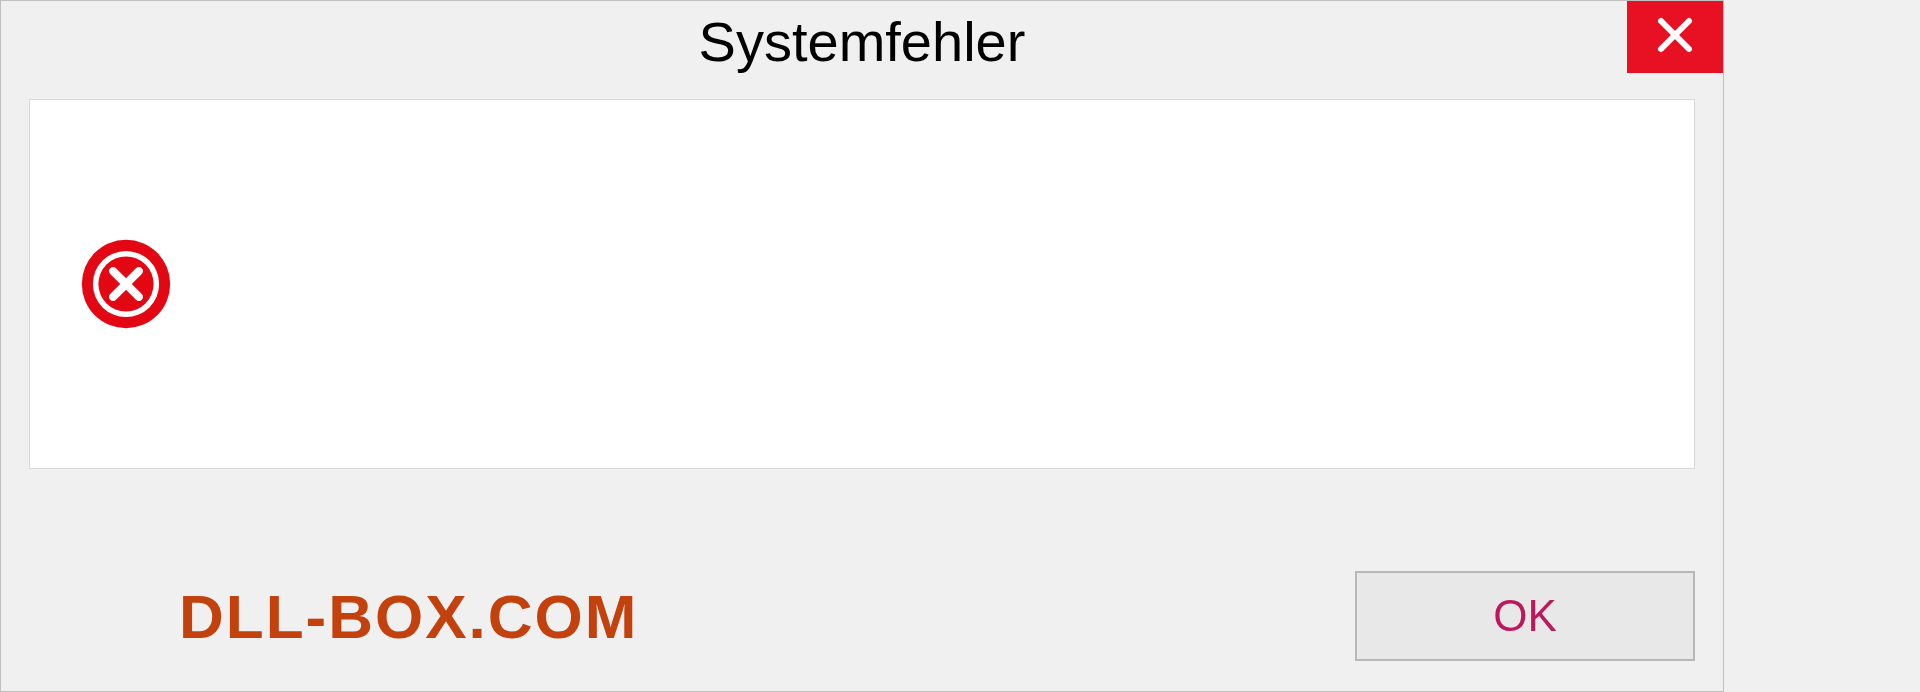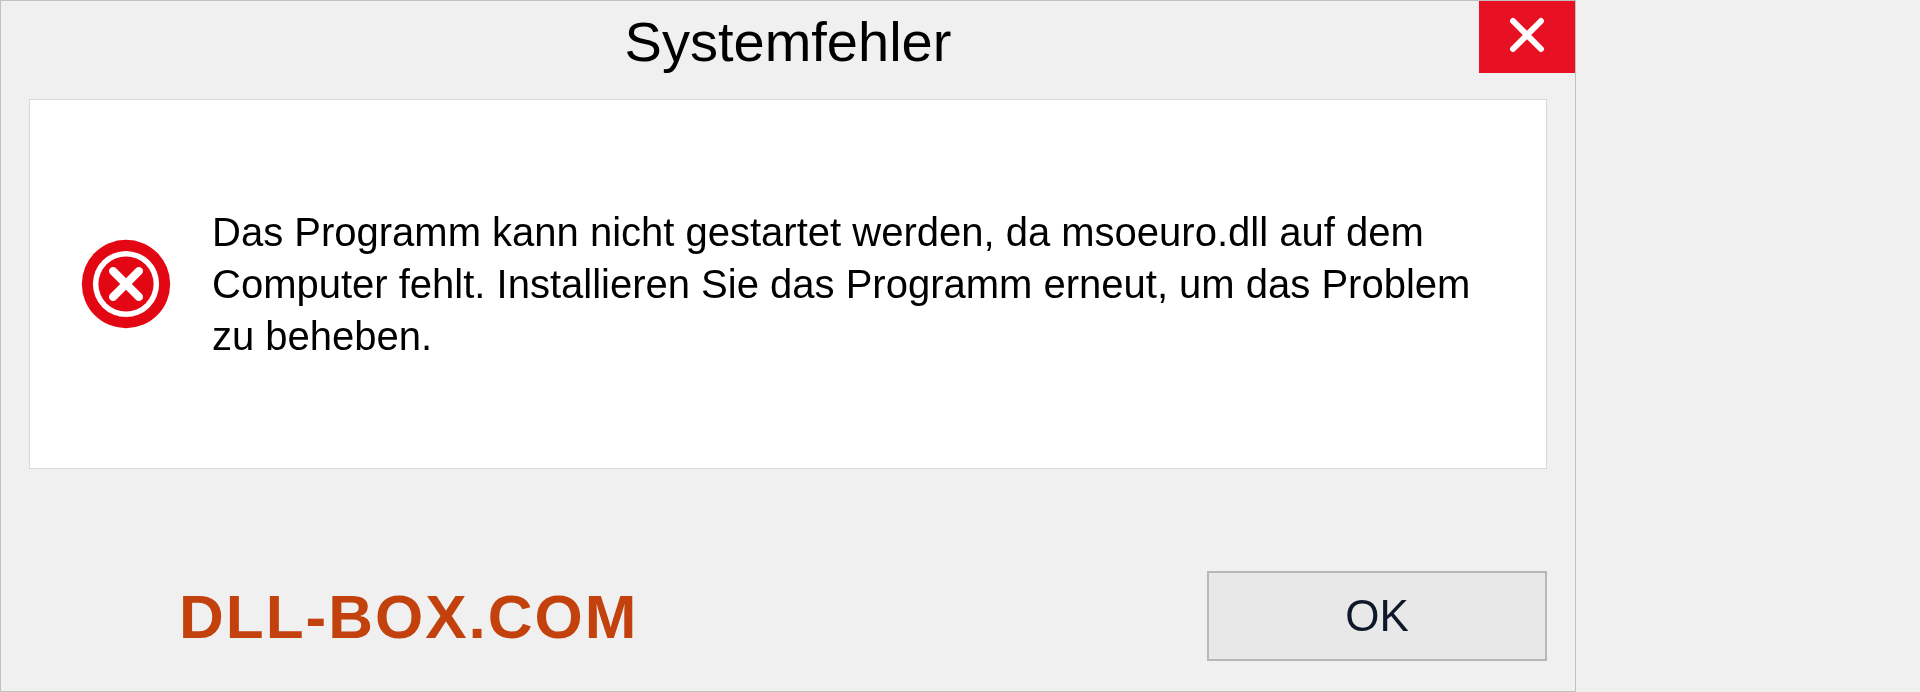--- a/index.html
+++ b/index.html
@@ -9,21 +9,21 @@
     }
     body {
       font-family: "Segoe UI", Tahoma, Arial, sans-serif;
       background: #f0f0f0;
       width: 1920px;
       height: 692px;
       position: relative;
       overflow: hidden;
     }
     .dialog {
-      width: 1576px;
+      width: 1724px;
       height: 692px;
       background: #f0f0f0;
       border: 1px solid #c0c0c0;
       position: relative;
     }
     .title-bar {
       height: 90px;
       position: relative;
       display: flex;
       align-items: flex-start;
@@ -92,21 +92,21 @@
       letter-spacing: 2px;
       font-family: Arial, sans-serif;
       margin-left: 150px;
     }
     .ok-button {
       width: 340px;
       height: 90px;
       background: #e8e8e8;
       border: 2px solid #b8b8b8;
       font-size: 44px;
-      color: #0f172a;
+      color: #be185d;
       cursor: pointer;
       font-family: inherit;
       display: flex;
       align-items: center;
       justify-content: center;
     }
   </style>
 </head>
 <body>
 
@@ -126,20 +126,19 @@
   <div class="message-panel">
     <div class="error-icon">
       <svg viewBox="0 0 100 100">
         <circle cx="50" cy="50" r="48" fill="#e30613"></circle>
         <circle cx="50" cy="50" r="36" fill="#ffffff"></circle>
         <circle cx="50" cy="50" r="30" fill="#e30613"></circle>
         <line x1="36" y1="36" x2="64" y2="64" stroke="#ffffff" stroke-width="9" stroke-linecap="round"></line>
         <line x1="64" y1="36" x2="36" y2="64" stroke="#ffffff" stroke-width="9" stroke-linecap="round"></line>
       </svg>
     </div>
-    <div class="message-text">Das Programm kann nicht gestartet werden, da msoeuro.dll auf dem Computer fehlt. Installieren Sie das Programm erneut, um das Problem zu beheben.</div>
   </div>
 
   <div class="footer">
     <div class="watermark">DLL-BOX.COM</div>
     <button class="ok-button">OK</button>
   </div>
 </div>
 
 </body></html>

